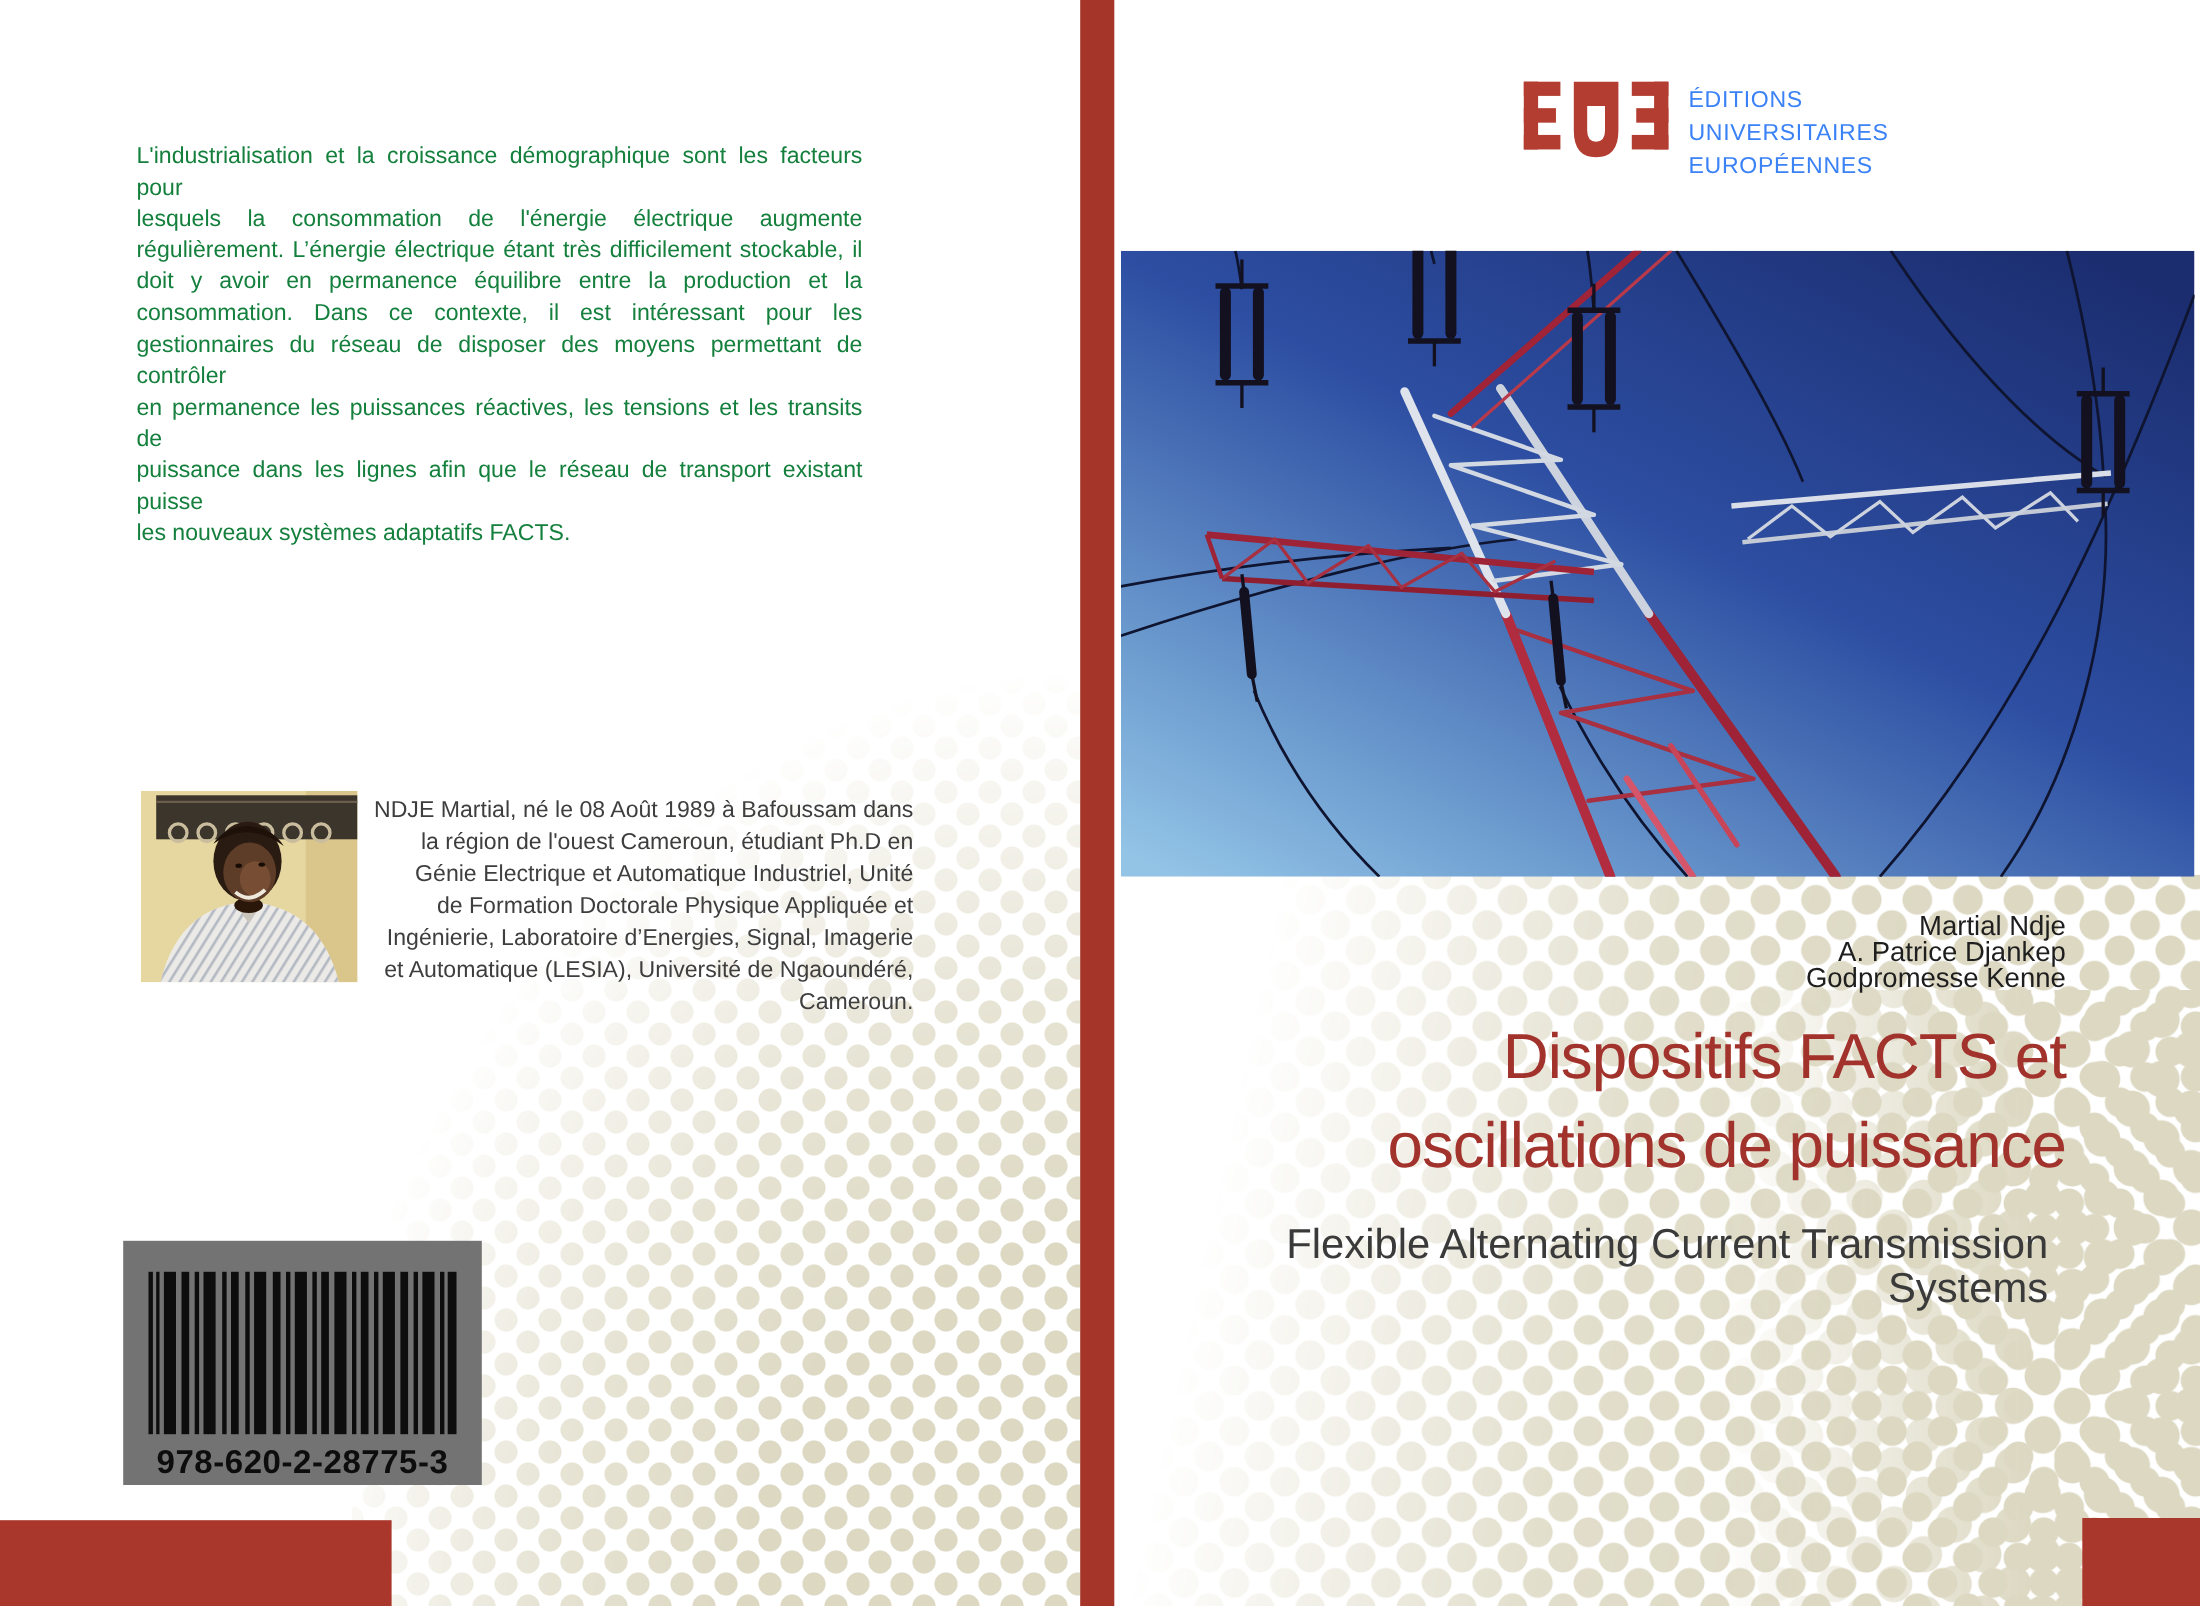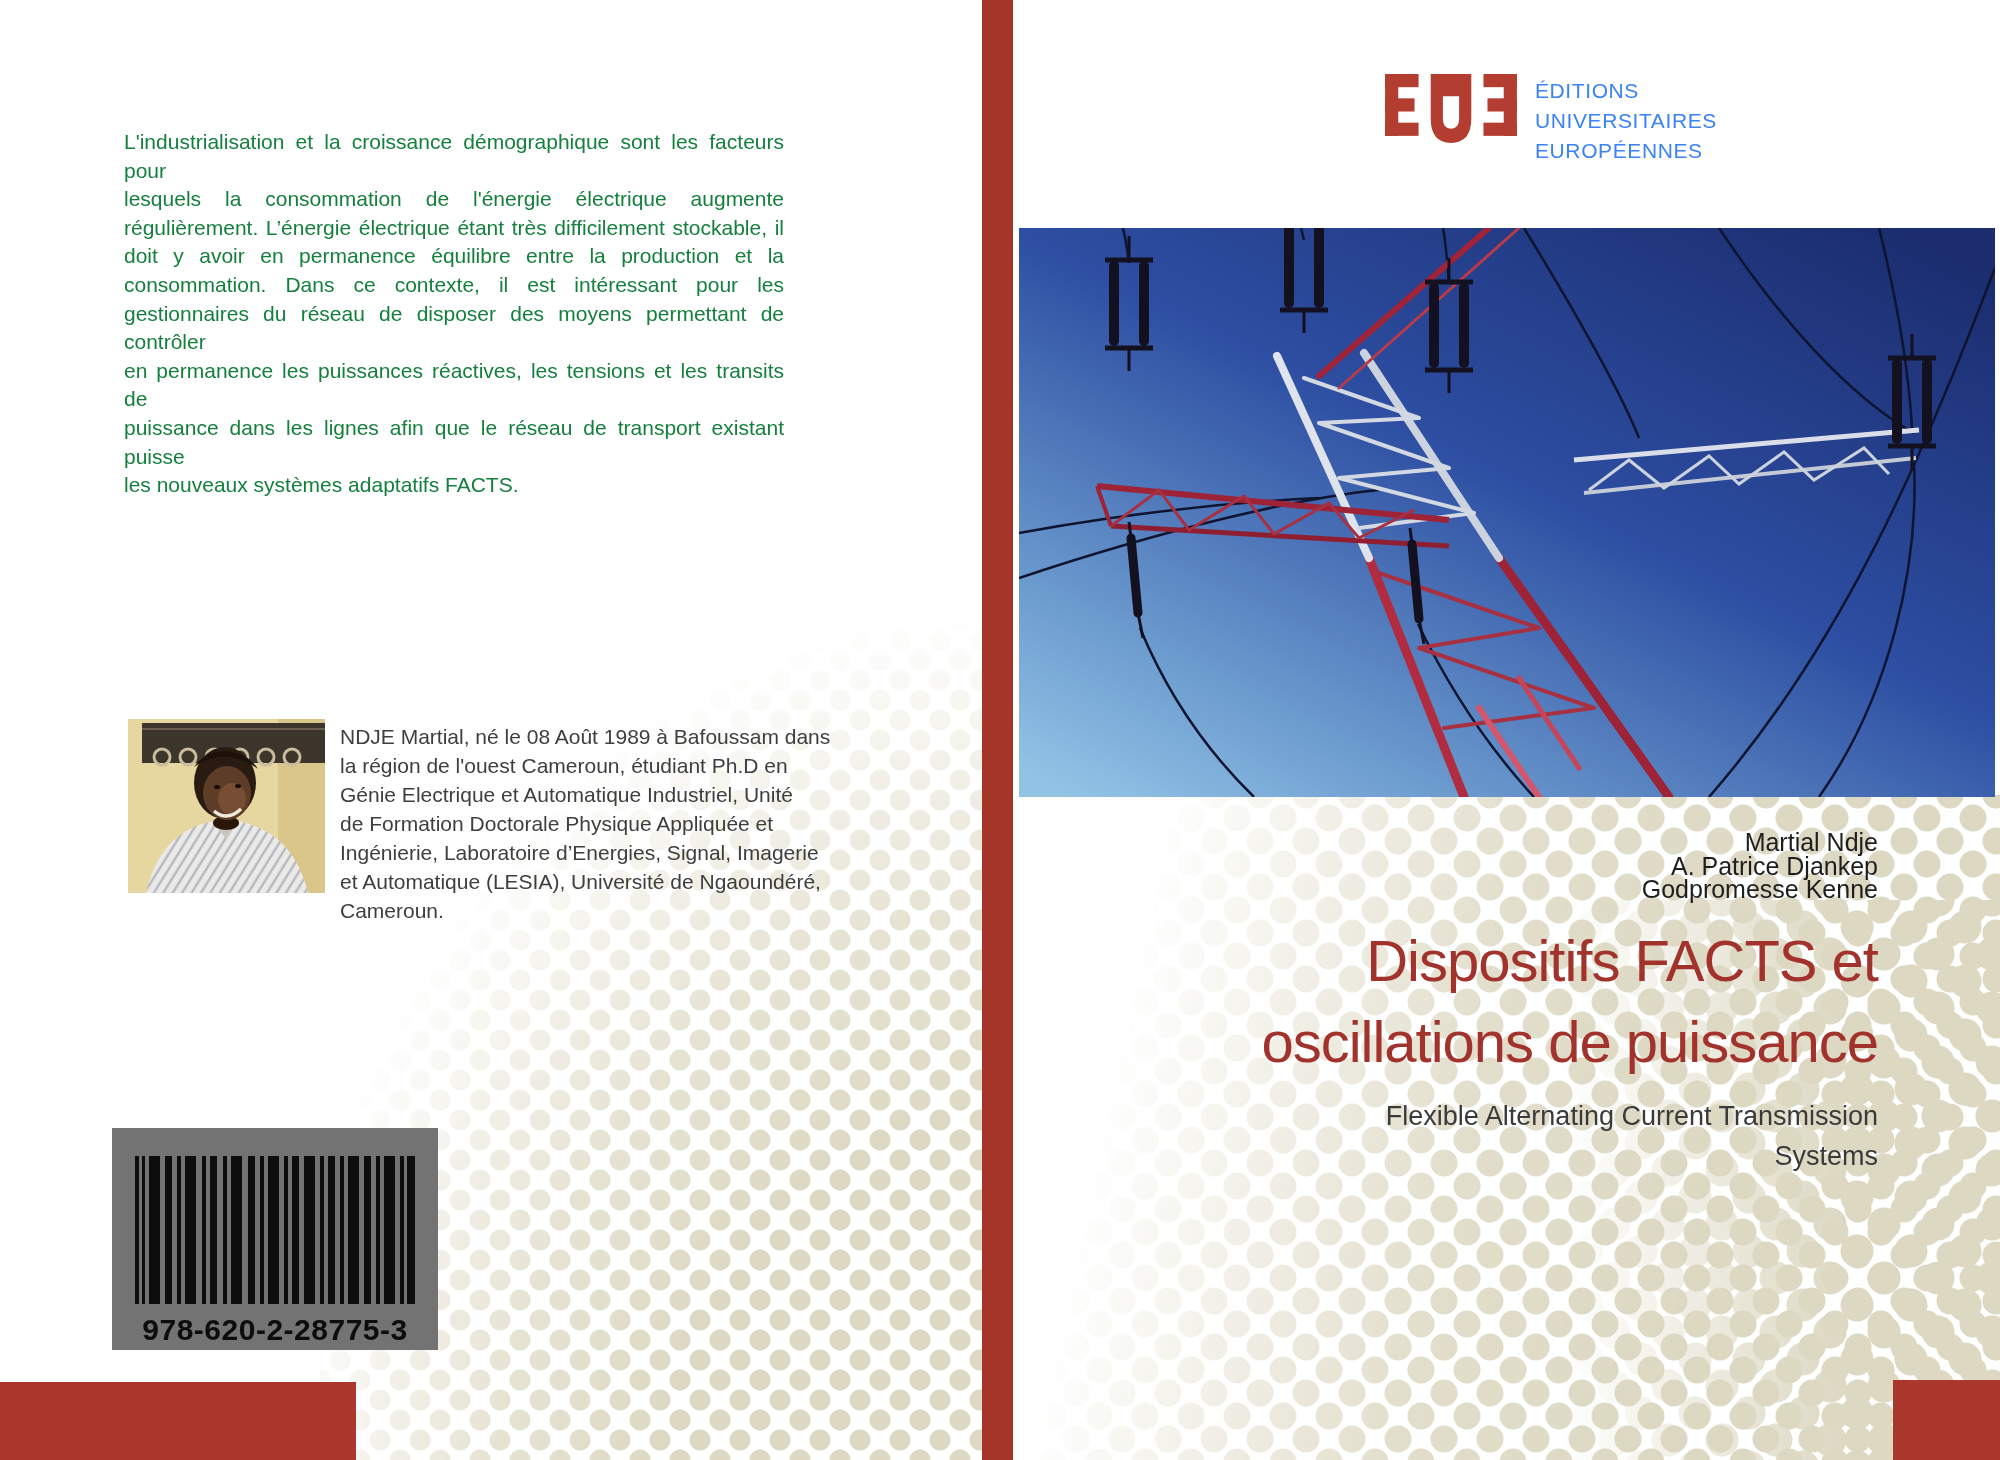--- a/index.html
+++ b/index.html
@@ -27,42 +27,42 @@
     -webkit-mask-image:linear-gradient(90deg,rgba(0,0,0,0) 0%,#000 65%);
             mask-image:linear-gradient(90deg,rgba(0,0,0,0) 0%,#000 65%);}
 
   
   .blurb{position:absolute;left:100px;top:128px;width:660px;z-index:2;
          font-size:21px;line-height:28.6px;color:#15803d;margin-left:24px;}
   .blurb .jline{text-align:justify;text-align-last:justify;}
   .blurb .jline.last{text-align-last:left;}
   .portrait{position:absolute;left:128px;top:719px;width:197px;height:174px;z-index:2;}
   .bio-text{position:absolute;left:340px;top:722px;z-index:2;white-space:nowrap;
-            font-size:21px;line-height:29px;color:#3e3e3e;}
+            font-size:21px;line-height:29px;color:#3e3e3e;text-align:right;}
   .barcode-block{position:absolute;left:112px;top:1128px;width:326px;height:222px;
                  background:#737373;z-index:3;}
   .barcode-block svg{display:block;margin:28px auto 0 auto;}
   .isbn{margin-top:9px;text-align:center;font-size:30px;font-weight:bold;
         letter-spacing:.5px;color:#0d0d0d;}
   .bar-left{position:absolute;left:0;top:1382px;width:356px;height:78px;background:#aa372b;z-index:2;}
 
   
   .spine{position:absolute;left:982px;top:0;width:31px;height:1460px;background:#a53429;z-index:4;}
 
   
   .publisher{position:absolute;left:1385px;top:74px;display:flex;gap:18px;z-index:2;}
   .publisher-text{font-size:21px;line-height:30px;letter-spacing:.6px;color:#3b82f6;padding-top:2px;}
   .cover-photo{position:absolute;left:1019px;top:228px;width:976px;height:569px;z-index:1;}
   .cover-photo svg{display:block;}
   .authors{position:absolute;right:122px;top:831px;text-align:right;z-index:2;
            font-size:25px;line-height:23.5px;color:#1e1e1e;}
   .title{position:absolute;right:122px;top:920px;text-align:right;z-index:2;margin:0;
          font-size:58px;line-height:81px;font-weight:normal;color:#a2332c;letter-spacing:-1px;}
-  .subtitle{position:absolute;right:122px;top:1096px;text-align:right;z-index:2;margin:0;
-            font-size:27px;line-height:40px;font-weight:normal;color:#3a3a3a;}
+  .subtitle{position:absolute;right:122px;top:1096px;text-align:right;z-index:2;margin:16px;
+            font-size:38px;line-height:40px;font-weight:normal;color:#3a3a3a;}
   .square-right{position:absolute;left:1893px;top:1380px;width:107px;height:80px;background:#aa372b;z-index:2;}
 </style>
 </head>
 <body>
 
 <div class="canvas">
 
   <div class="dots dots-back"></div>
   <div class="dots dots-front"></div>
   <div class="dots dots-front-big"></div>

